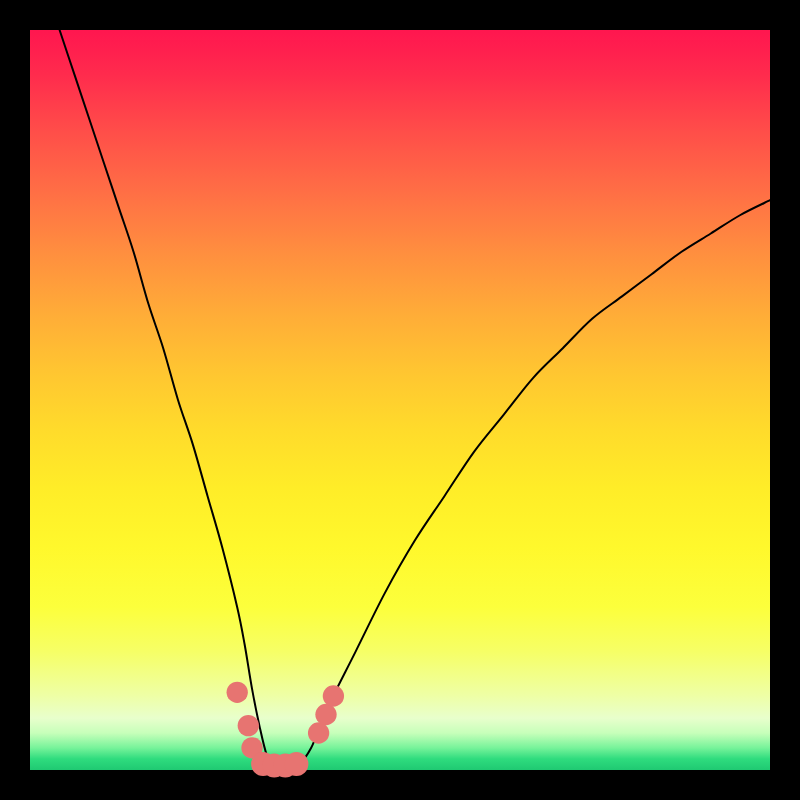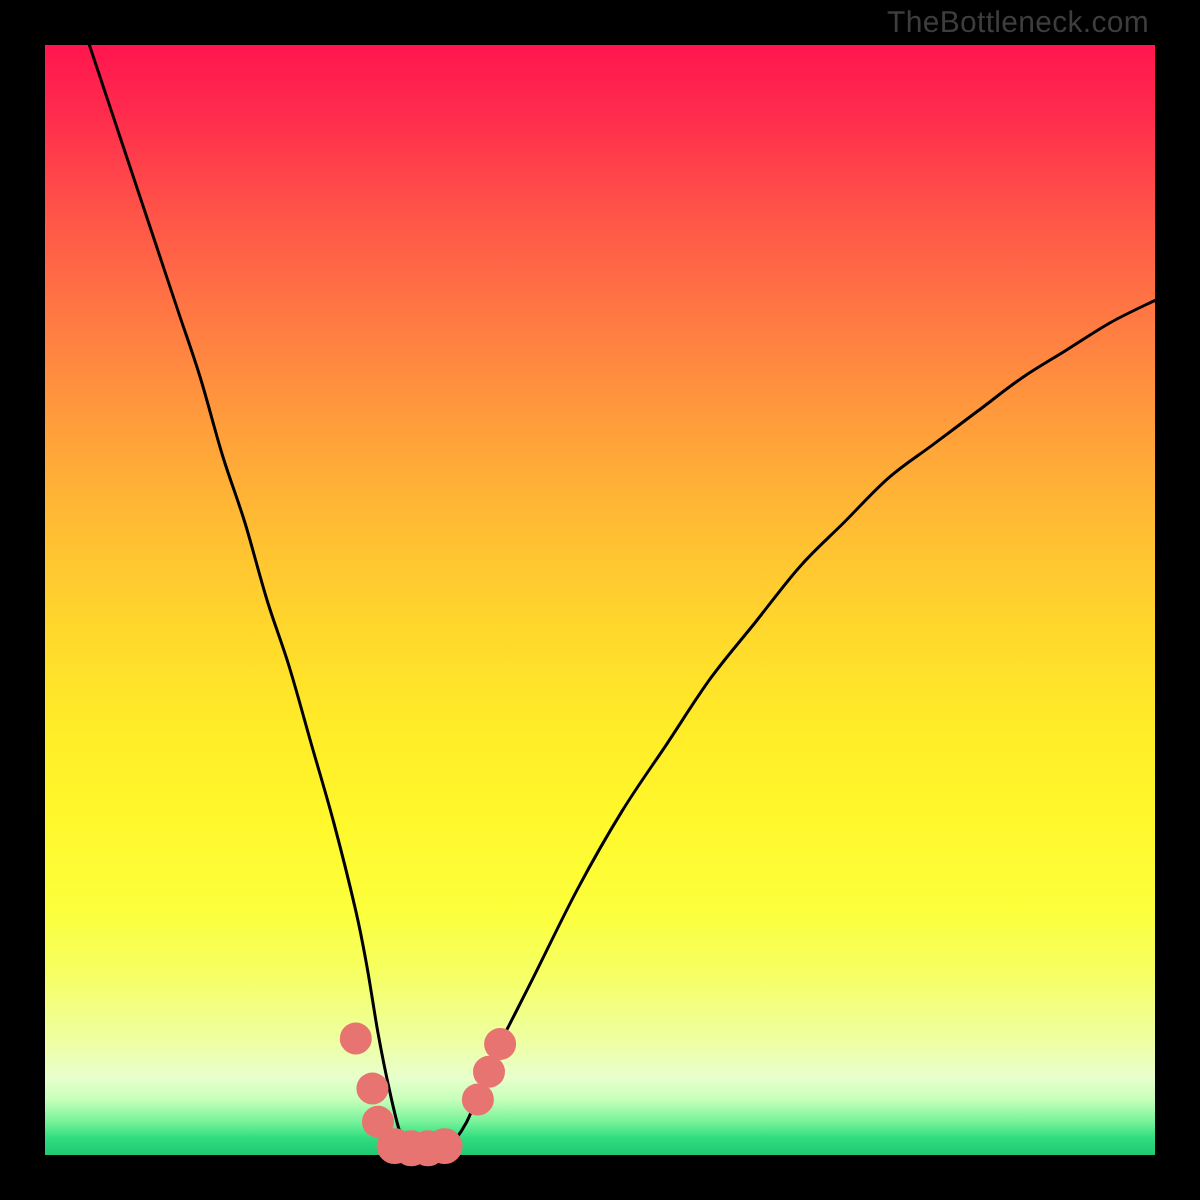--- a/index.html
+++ b/index.html
@@ -76,14 +76,13 @@
           <circle cx="233.10" cy="734.08" r="11.99" fill="#e77471"></circle>
           <circle cx="244.20" cy="735.56" r="11.99" fill="#e77471"></circle>
           <circle cx="255.30" cy="735.56" r="11.99" fill="#e77471"></circle>
           <circle cx="266.40" cy="734.08" r="11.99" fill="#e77471"></circle>
           <circle cx="288.60" cy="703.00" r="10.66" fill="#e77471"></circle>
           <circle cx="296.00" cy="684.50" r="10.66" fill="#e77471"></circle>
           <circle cx="303.40" cy="666.00" r="10.66" fill="#e77471"></circle>
         </g>
     </svg>
   </div>
-  <div class="watermark">TheBottleneck.com</div>
 </div>
 
 </body></html>

